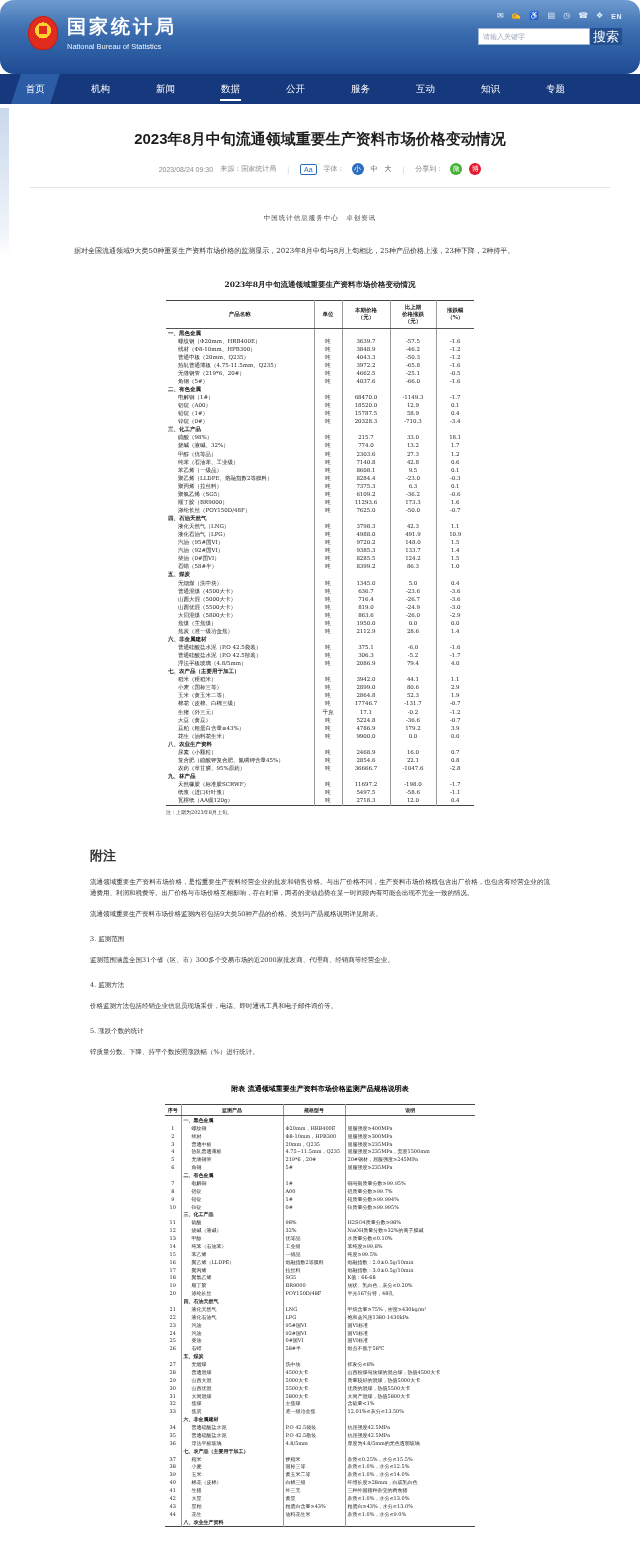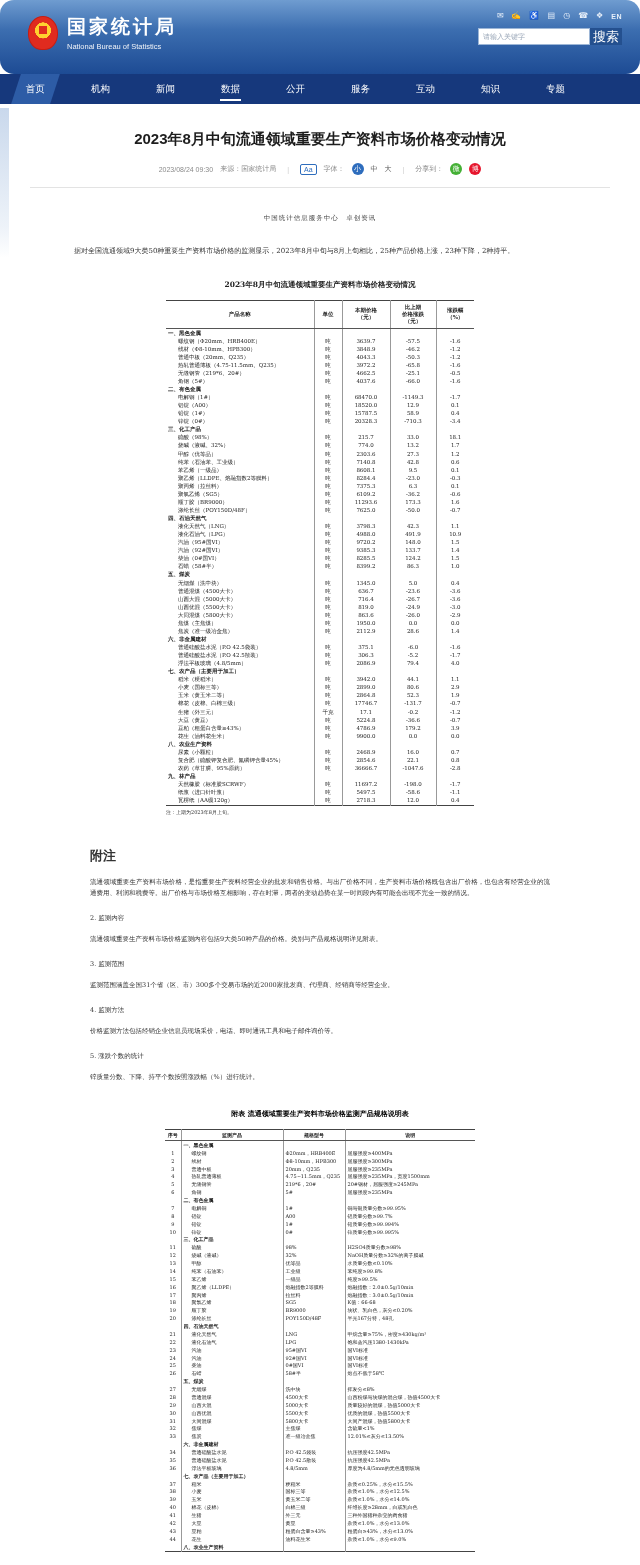--- a/index.html
+++ b/index.html
@@ -604,21 +604,20 @@
     </table>
     <div class="tbl-note serif">注：上期为2023年8月上旬。</div>
 
     <div class="notes serif">
       <div class="notes-head">附注</div>
       <div>
           <div class="note-item">
             <p class="note-body">流通领域重要生产资料市场价格，是指重要生产资料经营企业的批发和销售价格。与出厂价格不同，生产资料市场价格既包含出厂价格，也包含有经营企业的流通费用、利润和税费等。出厂价格与市场价格互相影响，存在时滞，两者的变动趋势在某一时间段内有可能会出现不完全一致的情况。</p>
           </div>
           <div class="note-item">
-            <div class="note-title">2. 监测内容</div>
             <p class="note-body">流通领域重要生产资料市场价格监测内容包括9大类50种产品的价格。类别与产品规格说明详见附表。</p>
           </div>
           <div class="note-item">
             <div class="note-title">3. 监测范围</div>
             <p class="note-body">监测范围涵盖全国31个省（区、市）300多个交易市场的近2000家批发商、代理商、经销商等经营企业。</p>
           </div>
           <div class="note-item">
             <div class="note-title">4. 监测方法</div>
             <p class="note-body">价格监测方法包括经销企业信息员现场采价，电话、即时通讯工具和电子邮件询价等。</p>
           </div>

